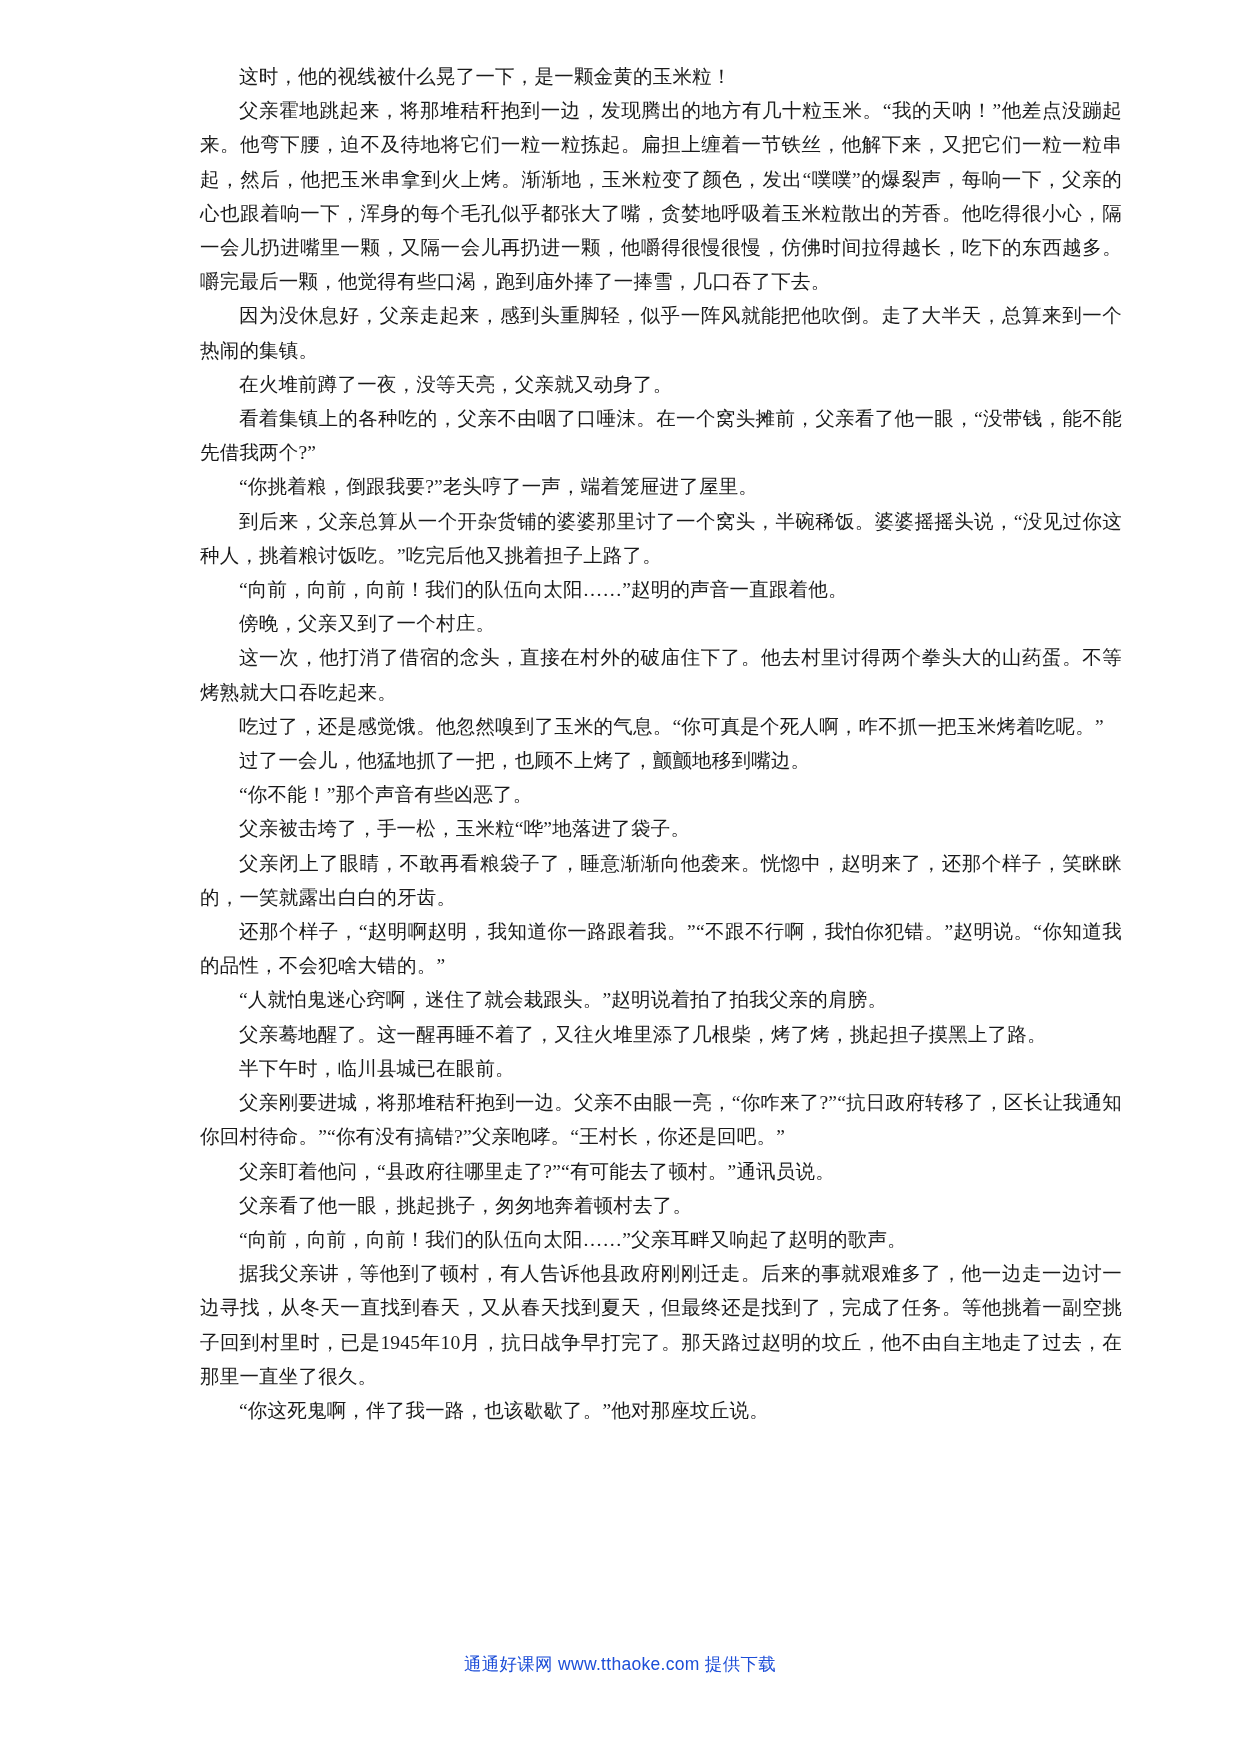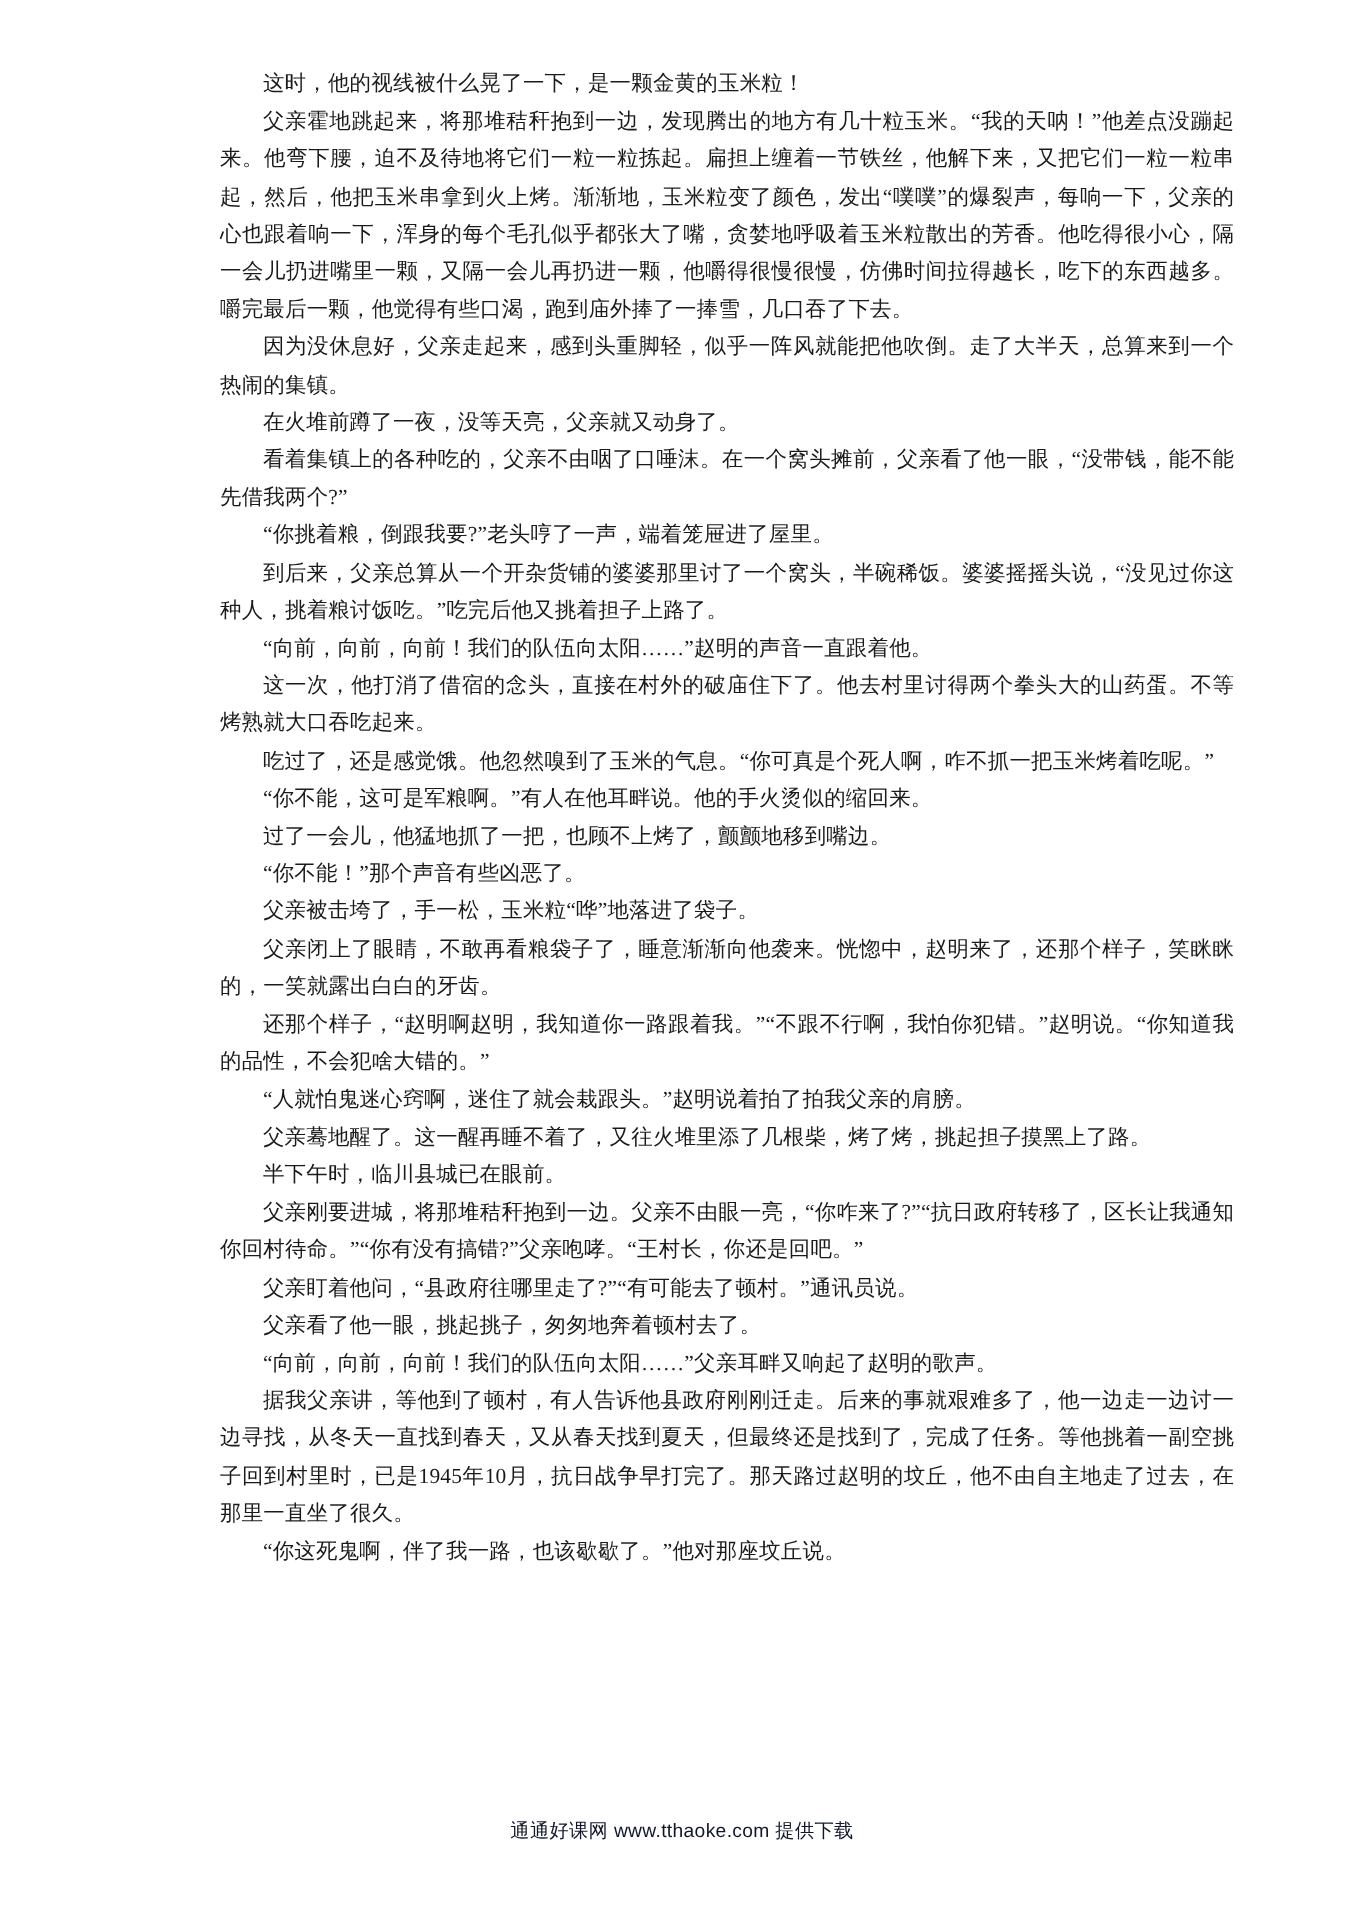--- a/index.html
+++ b/index.html
@@ -35,40 +35,40 @@
     white-space: normal;
   }
   .footer {
     position: absolute;
     left: 0;
     right: 0;
     bottom: 78px;
     text-align: center;
     font-family: "Liberation Sans", "DejaVu Sans", sans-serif;
     font-size: 17.5px;
-    color: #0f172a;
+    color: #1d4ed8;
     letter-spacing: 0.3px;
   }
 </style>
 </head>
 <body>
 
 <div class="page">
   <div class="body-text">
     <p>这时，他的视线被什么晃了一下，是一颗金黄的玉米粒！</p>
     <p>父亲霍地跳起来，将那堆秸秆抱到一边，发现腾出的地方有几十粒玉米。“我的天呐！”他差点没蹦起来。他弯下腰，迫不及待地将它们一粒一粒拣起。扁担上缠着一节铁丝，他解下来，又把它们一粒一粒串起，然后，他把玉米串拿到火上烤。渐渐地，玉米粒变了颜色，发出“噗噗”的爆裂声，每响一下，父亲的心也跟着响一下，浑身的每个毛孔似乎都张大了嘴，贪婪地呼吸着玉米粒散出的芳香。他吃得很小心，隔一会儿扔进嘴里一颗，又隔一会儿再扔进一颗，他嚼得很慢很慢，仿佛时间拉得越长，吃下的东西越多。嚼完最后一颗，他觉得有些口渴，跑到庙外捧了一捧雪，几口吞了下去。</p>
     <p>因为没休息好，父亲走起来，感到头重脚轻，似乎一阵风就能把他吹倒。走了大半天，总算来到一个热闹的集镇。</p>
     <p>在火堆前蹲了一夜，没等天亮，父亲就又动身了。</p>
     <p>看着集镇上的各种吃的，父亲不由咽了口唾沫。在一个窝头摊前，父亲看了他一眼，“没带钱，能不能先借我两个?”</p>
     <p>“你挑着粮，倒跟我要?”老头哼了一声，端着笼屉进了屋里。</p>
     <p>到后来，父亲总算从一个开杂货铺的婆婆那里讨了一个窝头，半碗稀饭。婆婆摇摇头说，“没见过你这种人，挑着粮讨饭吃。”吃完后他又挑着担子上路了。</p>
     <p>“向前，向前，向前！我们的队伍向太阳……”赵明的声音一直跟着他。</p>
+    <p>傍晚，父亲又到了一个村庄。</p>
     <p>这一次，他打消了借宿的念头，直接在村外的破庙住下了。他去村里讨得两个拳头大的山药蛋。不等烤熟就大口吞吃起来。</p>
     <p>吃过了，还是感觉饿。他忽然嗅到了玉米的气息。“你可真是个死人啊，咋不抓一把玉米烤着吃呢。”</p>
-    <p>“你不能，这可是军粮啊。”有人在他耳畔说。他的手火烫似的缩回来。</p>
     <p>过了一会儿，他猛地抓了一把，也顾不上烤了，颤颤地移到嘴边。</p>
     <p>“你不能！”那个声音有些凶恶了。</p>
     <p>父亲被击垮了，手一松，玉米粒“哗”地落进了袋子。</p>
     <p>父亲闭上了眼睛，不敢再看粮袋子了，睡意渐渐向他袭来。恍惚中，赵明来了，还那个样子，笑眯眯的，一笑就露出白白的牙齿。</p>
     <p>还那个样子，“赵明啊赵明，我知道你一路跟着我。”“不跟不行啊，我怕你犯错。”赵明说。“你知道我的品性，不会犯啥大错的。”</p>
     <p>“人就怕鬼迷心窍啊，迷住了就会栽跟头。”赵明说着拍了拍我父亲的肩膀。</p>
     <p>父亲蓦地醒了。这一醒再睡不着了，又往火堆里添了几根柴，烤了烤，挑起担子摸黑上了路。</p>
     <p>半下午时，临川县城已在眼前。</p>
     <p>父亲刚要进城，将那堆秸秆抱到一边。父亲不由眼一亮，“你咋来了?”“抗日政府转移了，区长让我通知你回村待命。”“你有没有搞错?”父亲咆哮。“王村长，你还是回吧。”</p>
     <p>父亲盯着他问，“县政府往哪里走了?”“有可能去了顿村。”通讯员说。</p>

